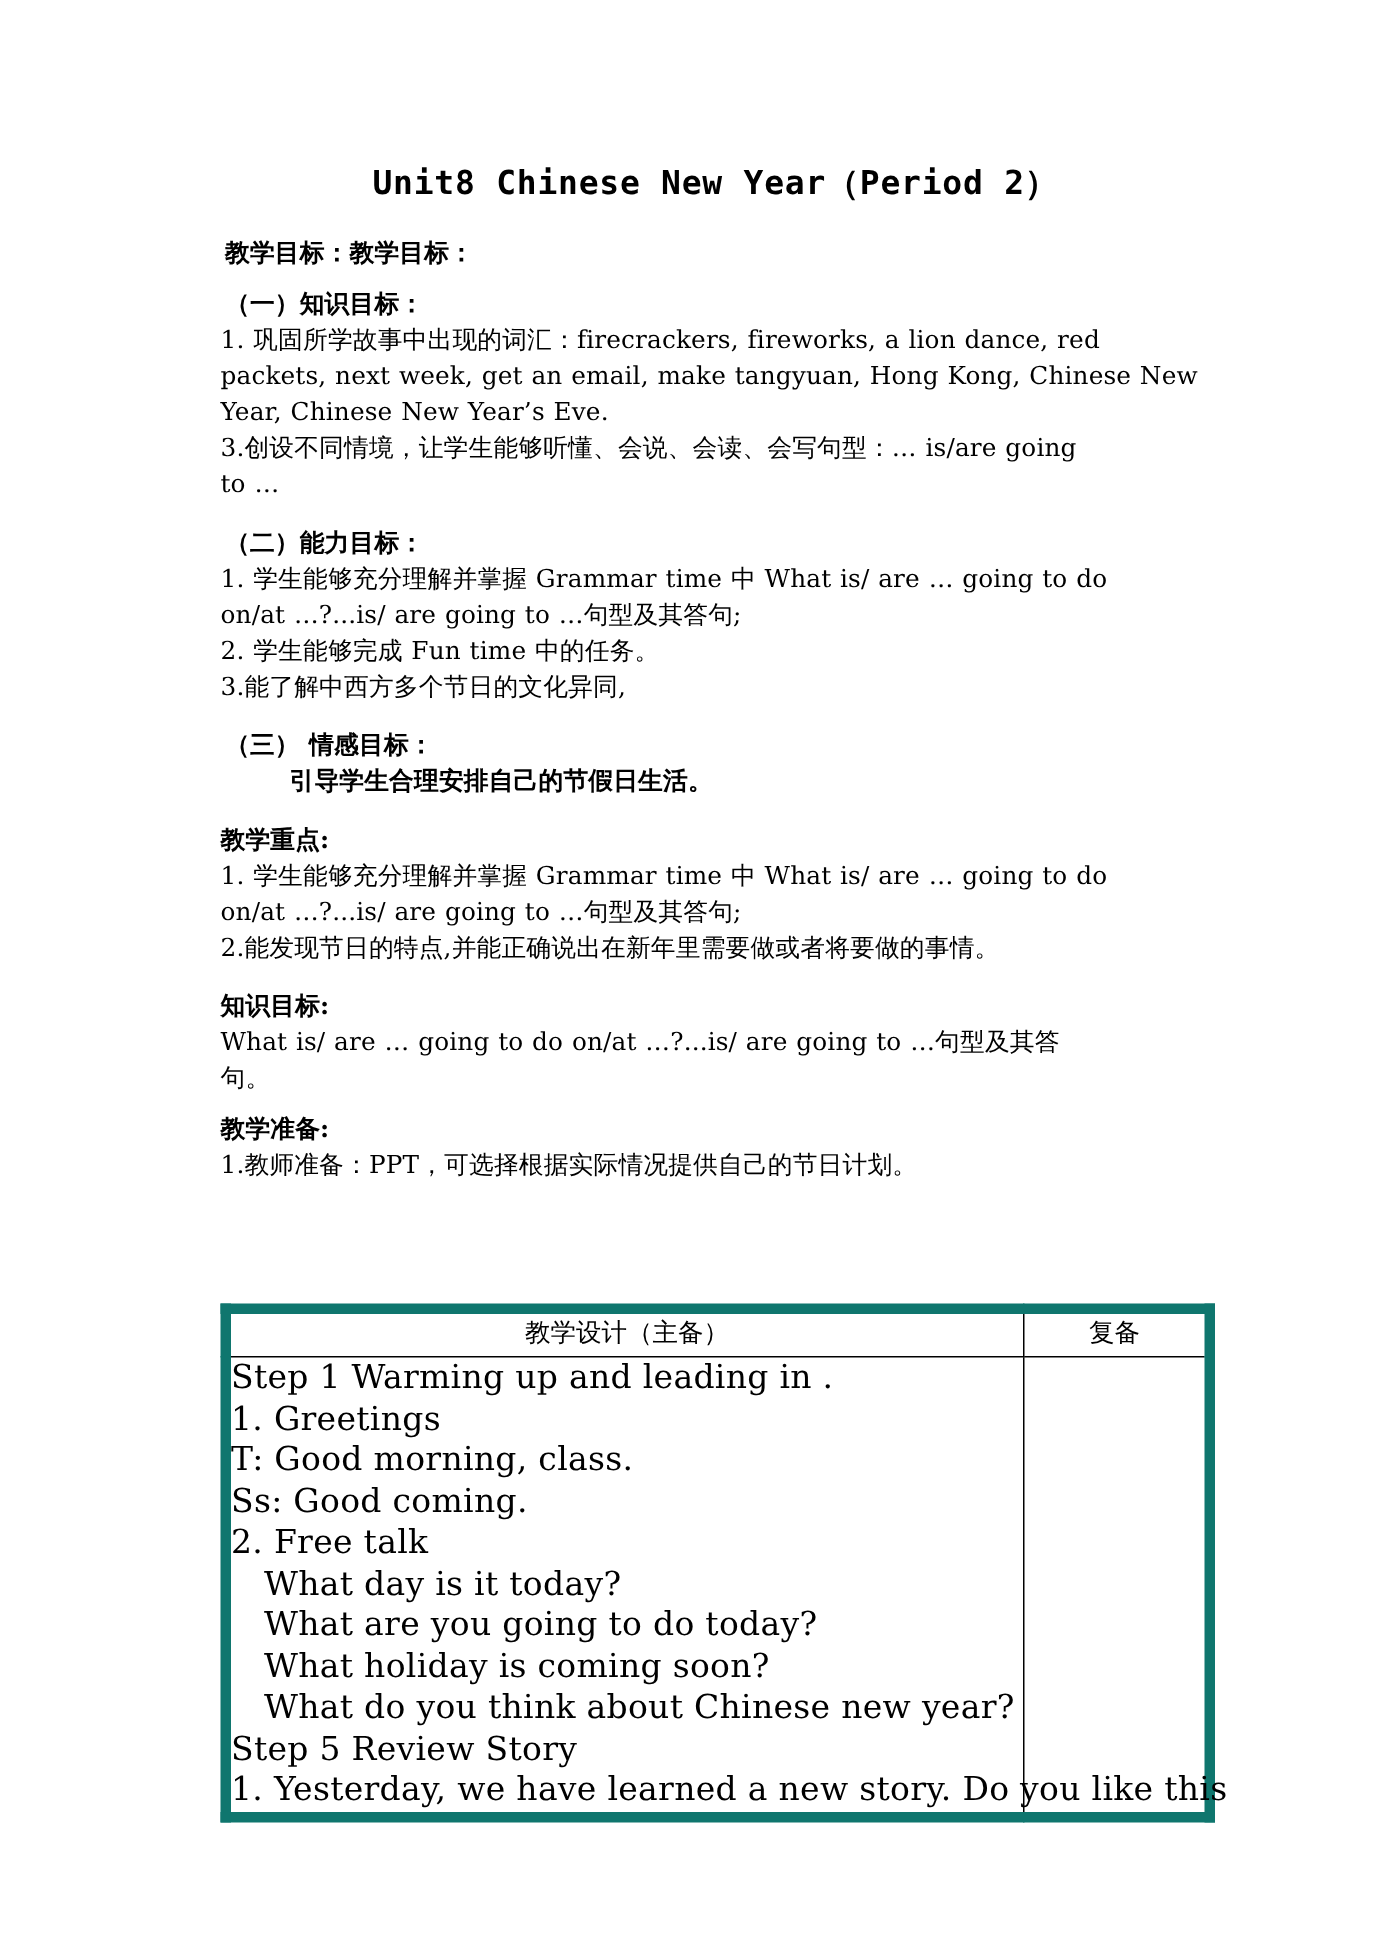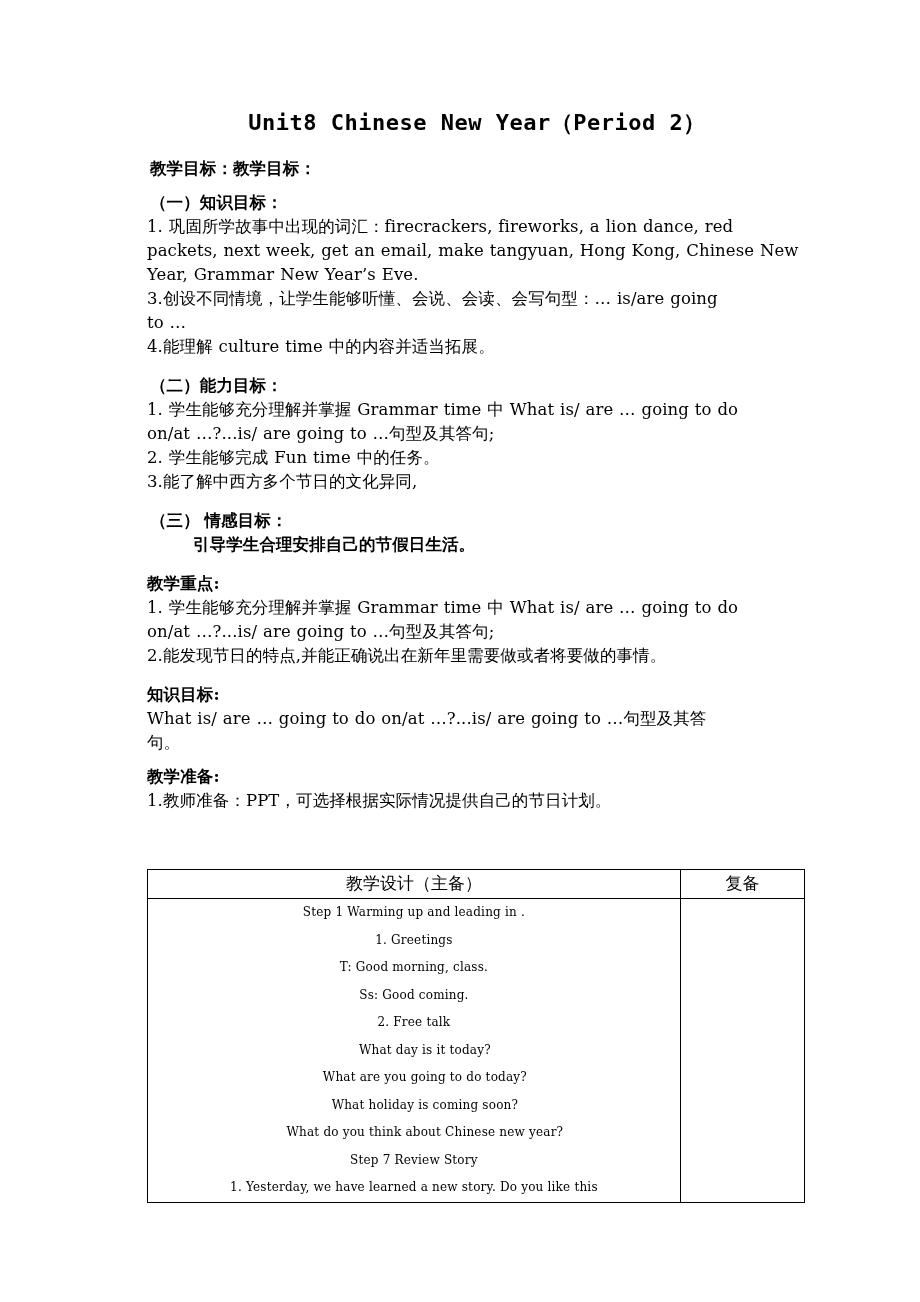--- a/index.html
+++ b/index.html
@@ -49,32 +49,32 @@
     letter-spacing: 0.1px;
     margin: 0;
     padding: 0;
     text-align: left;
     word-spacing: 0.5px;
   }
   .bold { font-weight: bold; }
   .spacer-sm { height: 10px; }
   .spacer-md { height: 15px; }
   .spacer-lg { height: 19px; }
-  .indent-1 { text-indent: 0; padding-left: 3px; font-family: Liberation Serif, serif; }
+  .indent-1 { text-indent: 0; padding-left: 3px; }
   .indent-2 { padding-left: 46px; }
 
   
   .plan-table {
     position: absolute;
     left: 131px;
     top: 869px;
     width: 658px;
     border-collapse: collapse;
     table-layout: fixed;
-    border: 1px solid #0f766e;
+    border: 7px solid #0f766e;
   }
   .plan-table td, .plan-table th {
     border: 1px solid #000;
     padding: 0;
     vertical-align: top;
     font-weight: normal;
   }
   .plan-table .col-main { width: 532px; }
   .plan-table .col-side { width: 124px; }
 
@@ -84,25 +84,24 @@
     line-height: 26px;
     height: 28px;
     font-weight: normal;
     padding: 1px 0 1px 0;
   }
   .body-cell {
     height: 270px;
     padding: 3px 4px 2px 5px;
   }
   .body-cell .line {
-    font-size: 12px;
+    font-size: 22px;
     line-height: 27.5px;
     white-space: nowrap;
     letter-spacing: 0.2px;
-    text-align: center;
   }
   .body-cell .line.ind {
     padding-left: 22px;
   }
   .side-cell { height: 270px; }
 </style>
 </head>
 <body>
 
 <div class="page">
@@ -113,24 +112,23 @@
 
     <div class="spacer-lg"></div>
 
     <p class="blk bold indent-1">教学目标：教学目标：</p>
 
     <div class="spacer-sm"></div>
 
     <p class="blk bold indent-1">（一）知识目标：</p>
     <p class="blk">1. 巩固所学故事中出现的词汇：firecrackers, fireworks, a lion dance, red</p>
     <p class="blk">packets, next week, get an email, make tangyuan, Hong Kong, Chinese New</p>
-    <p class="blk">Year, Grammar New Year’s Eve.</p>
+    <p class="blk">Year, Chinese New Year’s Eve.</p>
     <p class="blk">3.创设不同情境，让学生能够听懂、会说、会读、会写句型：… is/are going</p>
     <p class="blk">to …</p>
-    <p class="blk">4.能理解 culture time 中的内容并适当拓展。</p>
 
     <div class="spacer-md"></div>
 
     <p class="blk bold indent-1">（二）能力目标：</p>
     <p class="blk">1. 学生能够充分理解并掌握 Grammar time 中 What is/ are … going to do</p>
     <p class="blk">on/at …?...is/ are going to …句型及其答句;</p>
     <p class="blk">2. 学生能够完成 Fun time 中的任务。</p>
     <p class="blk">3.能了解中西方多个节日的文化异同,</p>
 
     <div class="spacer-md"></div>
@@ -174,21 +172,21 @@
         <td class="body-cell">
           <div class="line">Step 1 Warming up and leading in .</div>
           <div class="line">1. Greetings</div>
           <div class="line">T: Good morning, class.</div>
           <div class="line">Ss: Good coming.</div>
           <div class="line">2. Free talk</div>
           <div class="line ind">What day is it today?</div>
           <div class="line ind">What are you going to do today?</div>
           <div class="line ind">What holiday is coming soon?</div>
           <div class="line ind">What do you think about Chinese new year?</div>
-          <div class="line">Step 7 Review Story</div>
+          <div class="line">Step 5 Review Story</div>
           <div class="line">1. Yesterday, we have learned a new story. Do you like this</div>
         </td>
         <td class="side-cell"></td>
       </tr>
     </tbody>
   </table>
 
 </div>
 
 </body></html>

